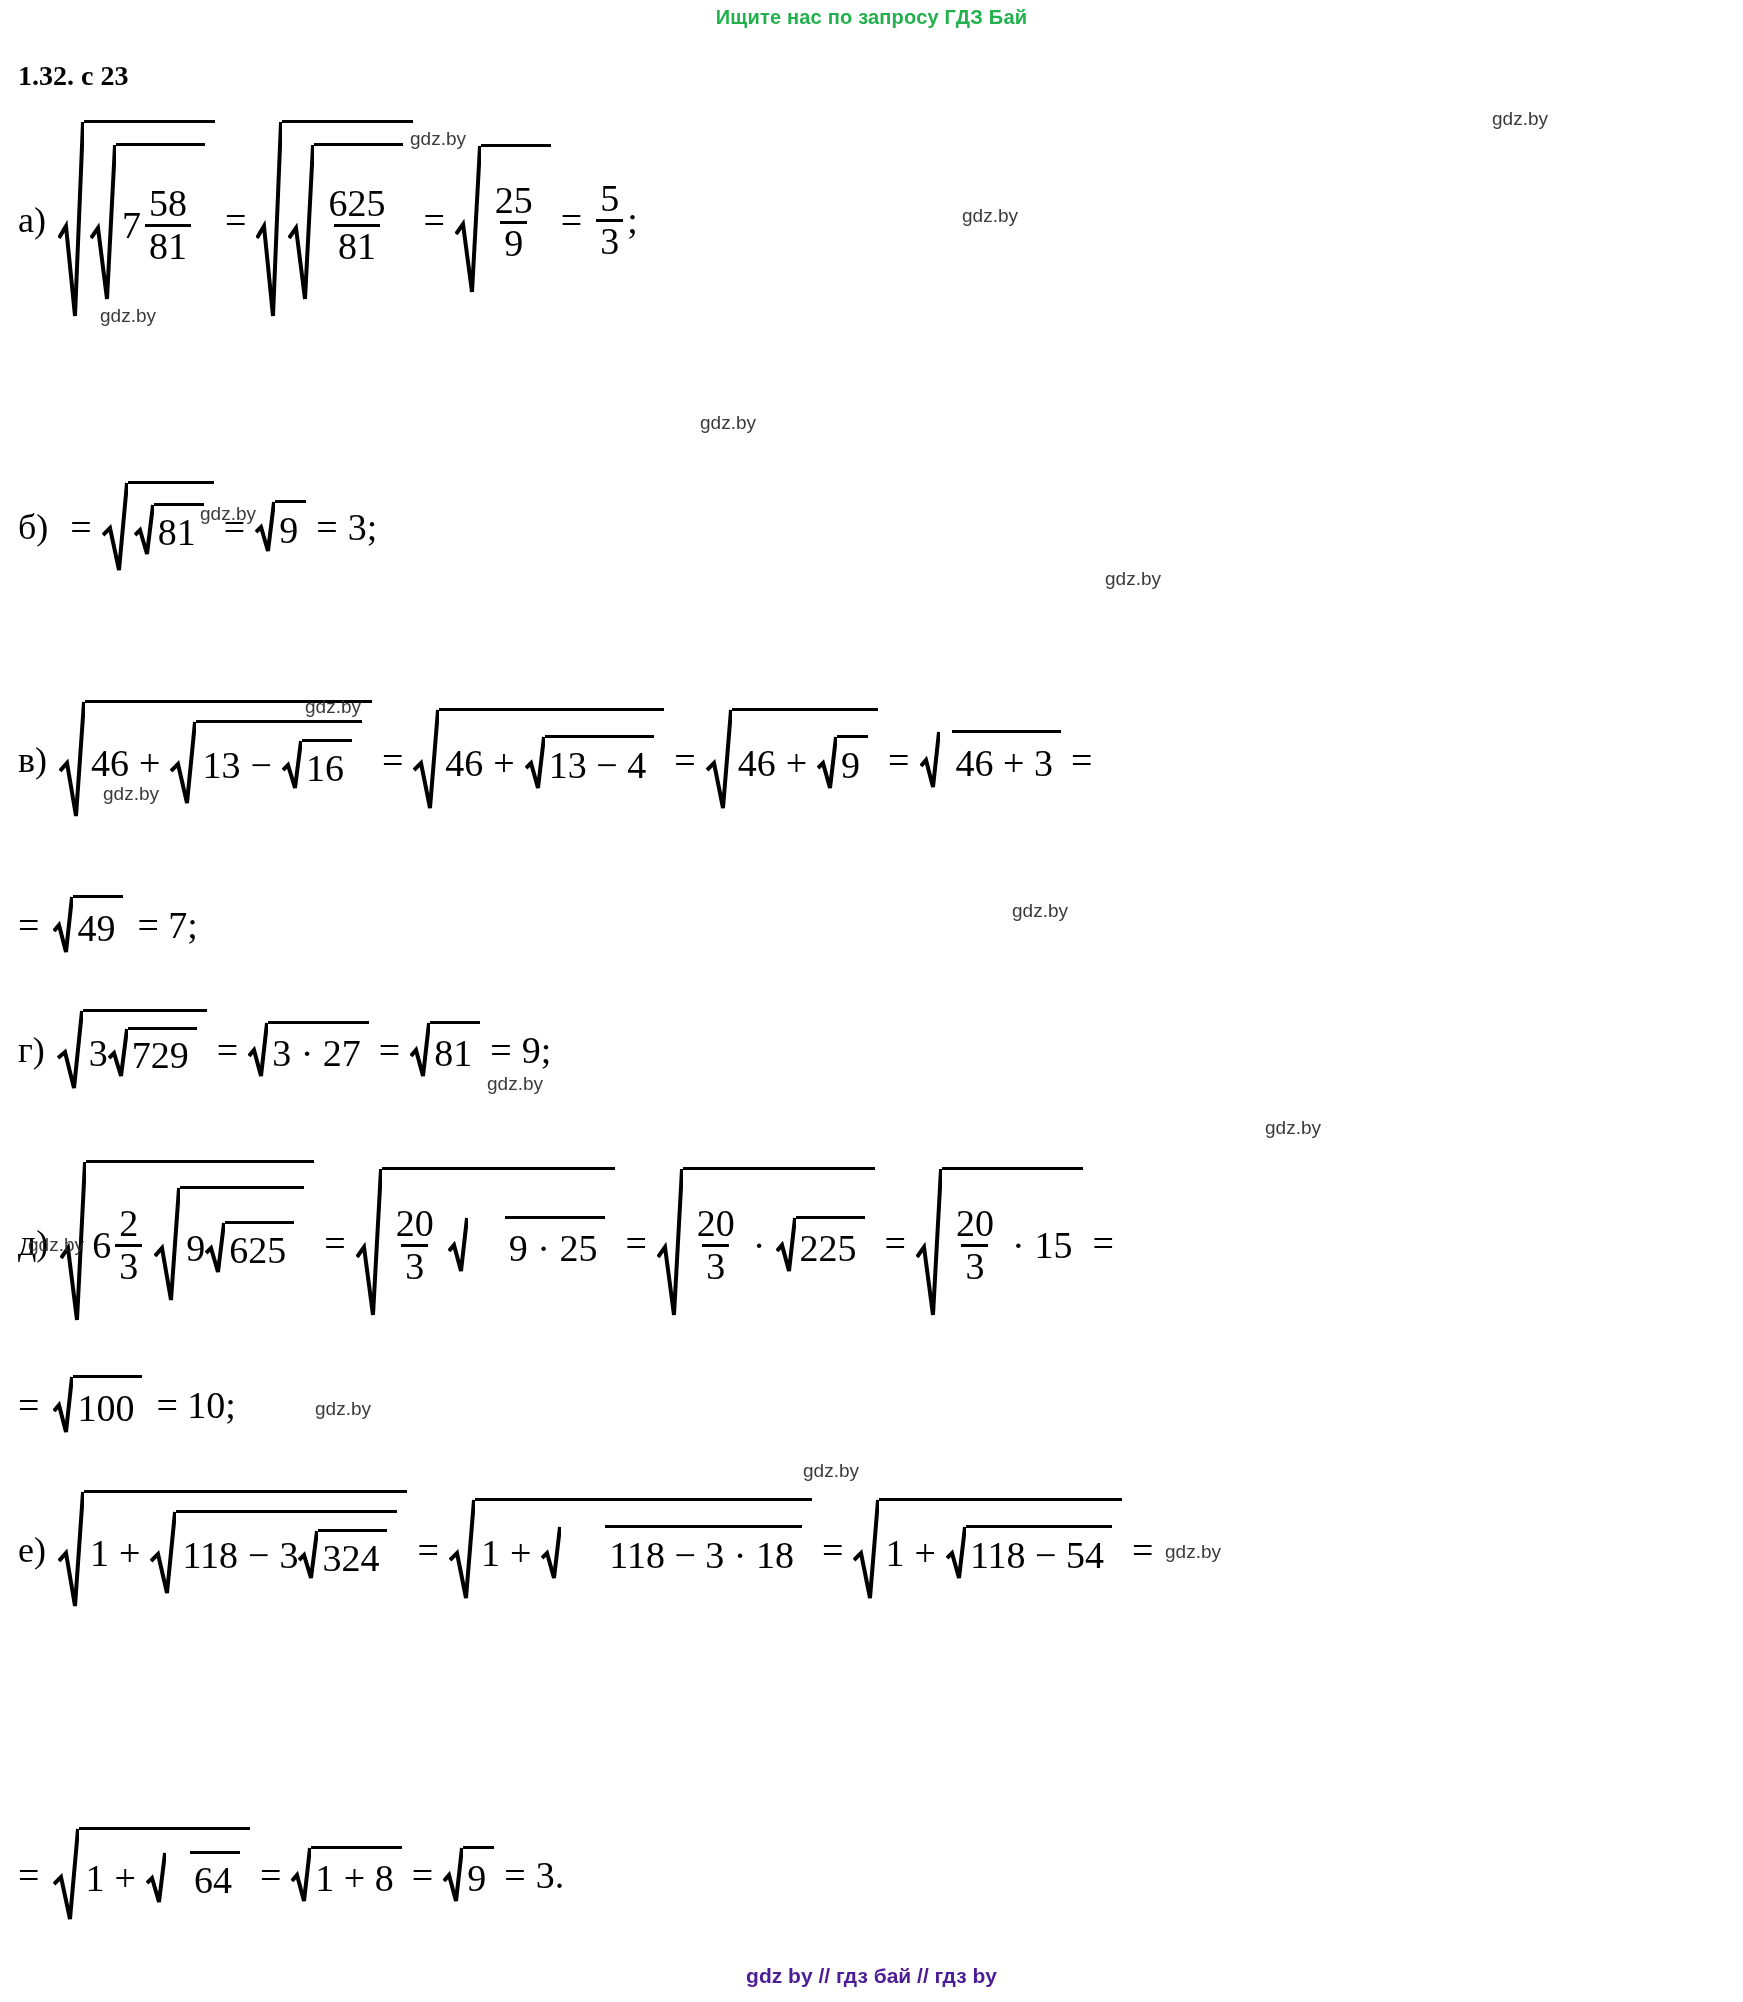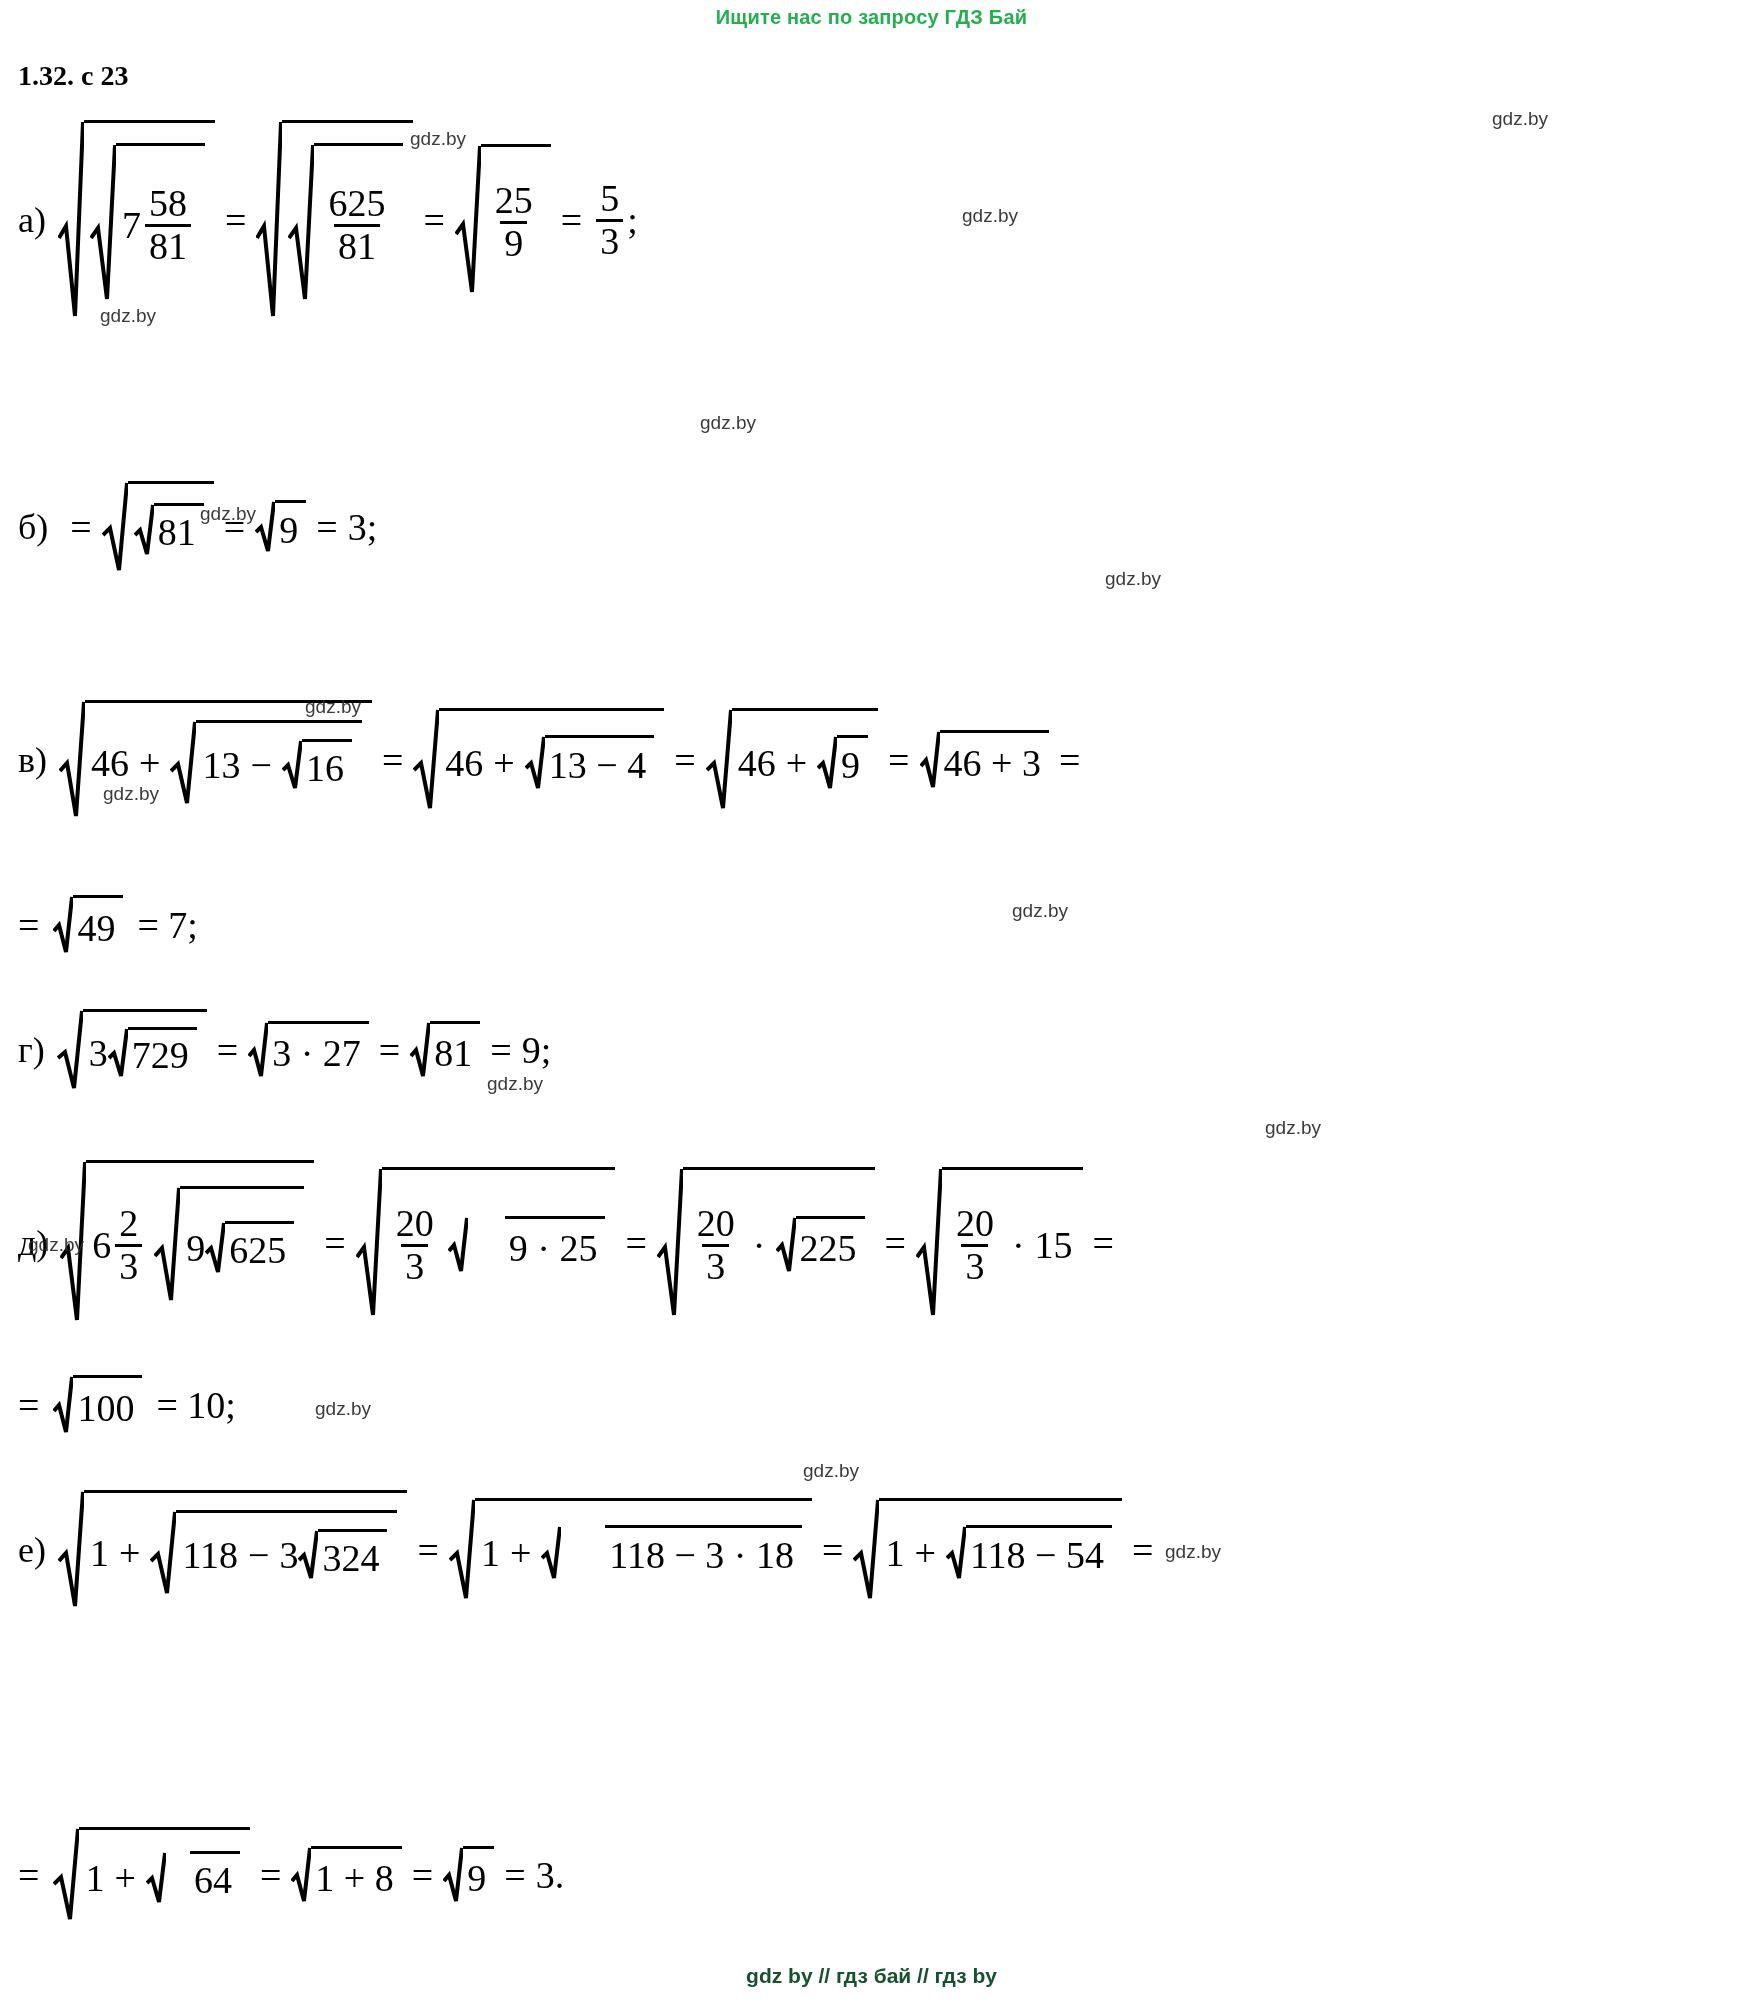--- a/index.html
+++ b/index.html
@@ -30,21 +30,21 @@
     letter-spacing: 0.2px;
   }
 
   
   .footer {
     position: absolute;
     bottom: 14px;
     left: 0;
     width: 100%;
     text-align: center;
-    color: #14532d;
+    color: #4c1d95;
     font-family: "Liberation Sans", sans-serif;
     font-weight: bold;
     font-size: 21px;
   }
 
   
   .wm {
     position: absolute;
     color: #2b2b2b;
     font-family: "Liberation Sans", sans-serif;
@@ -319,21 +319,21 @@
               <polyline points="1,33 6,28 13,53 19,2" fill="none" stroke="#000" stroke-width="4"></polyline>
             </svg>
         </span>
         <span class="body">9</span>
       </span>
     </span>
   </span>
 
   <span class="op">=</span>
 
-  <span class="rad s" style="height:60px;">
+  <span class="rad s" style="height:60px;gap:12px;">
     <span class="hook">
       <svg viewBox="0 0 20 60" preserveAspectRatio="none">
           <polyline points="1,36 6,30 13,57 19,2" fill="none" stroke="#000" stroke-width="4"></polyline>
         </svg>
     </span>
     <span class="body">46 + 3</span>
   </span>
 
   <span class="op">=</span>
 </div>

